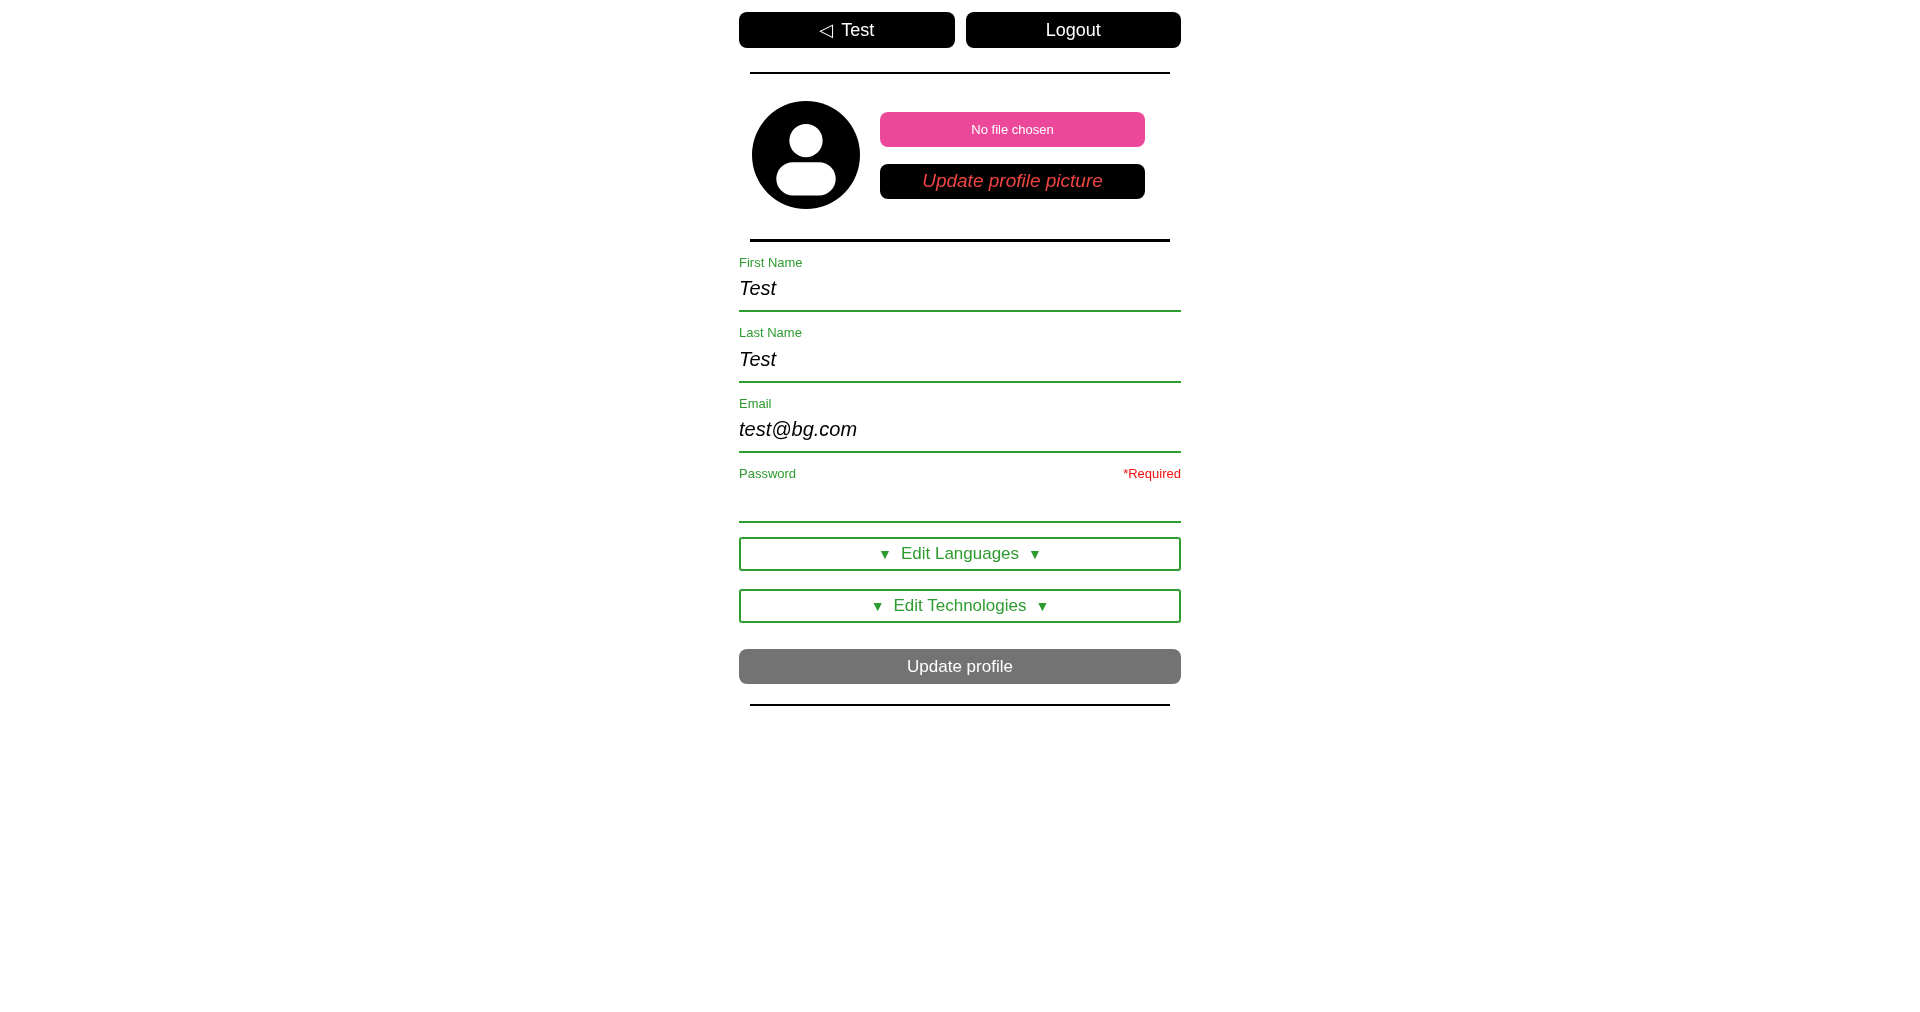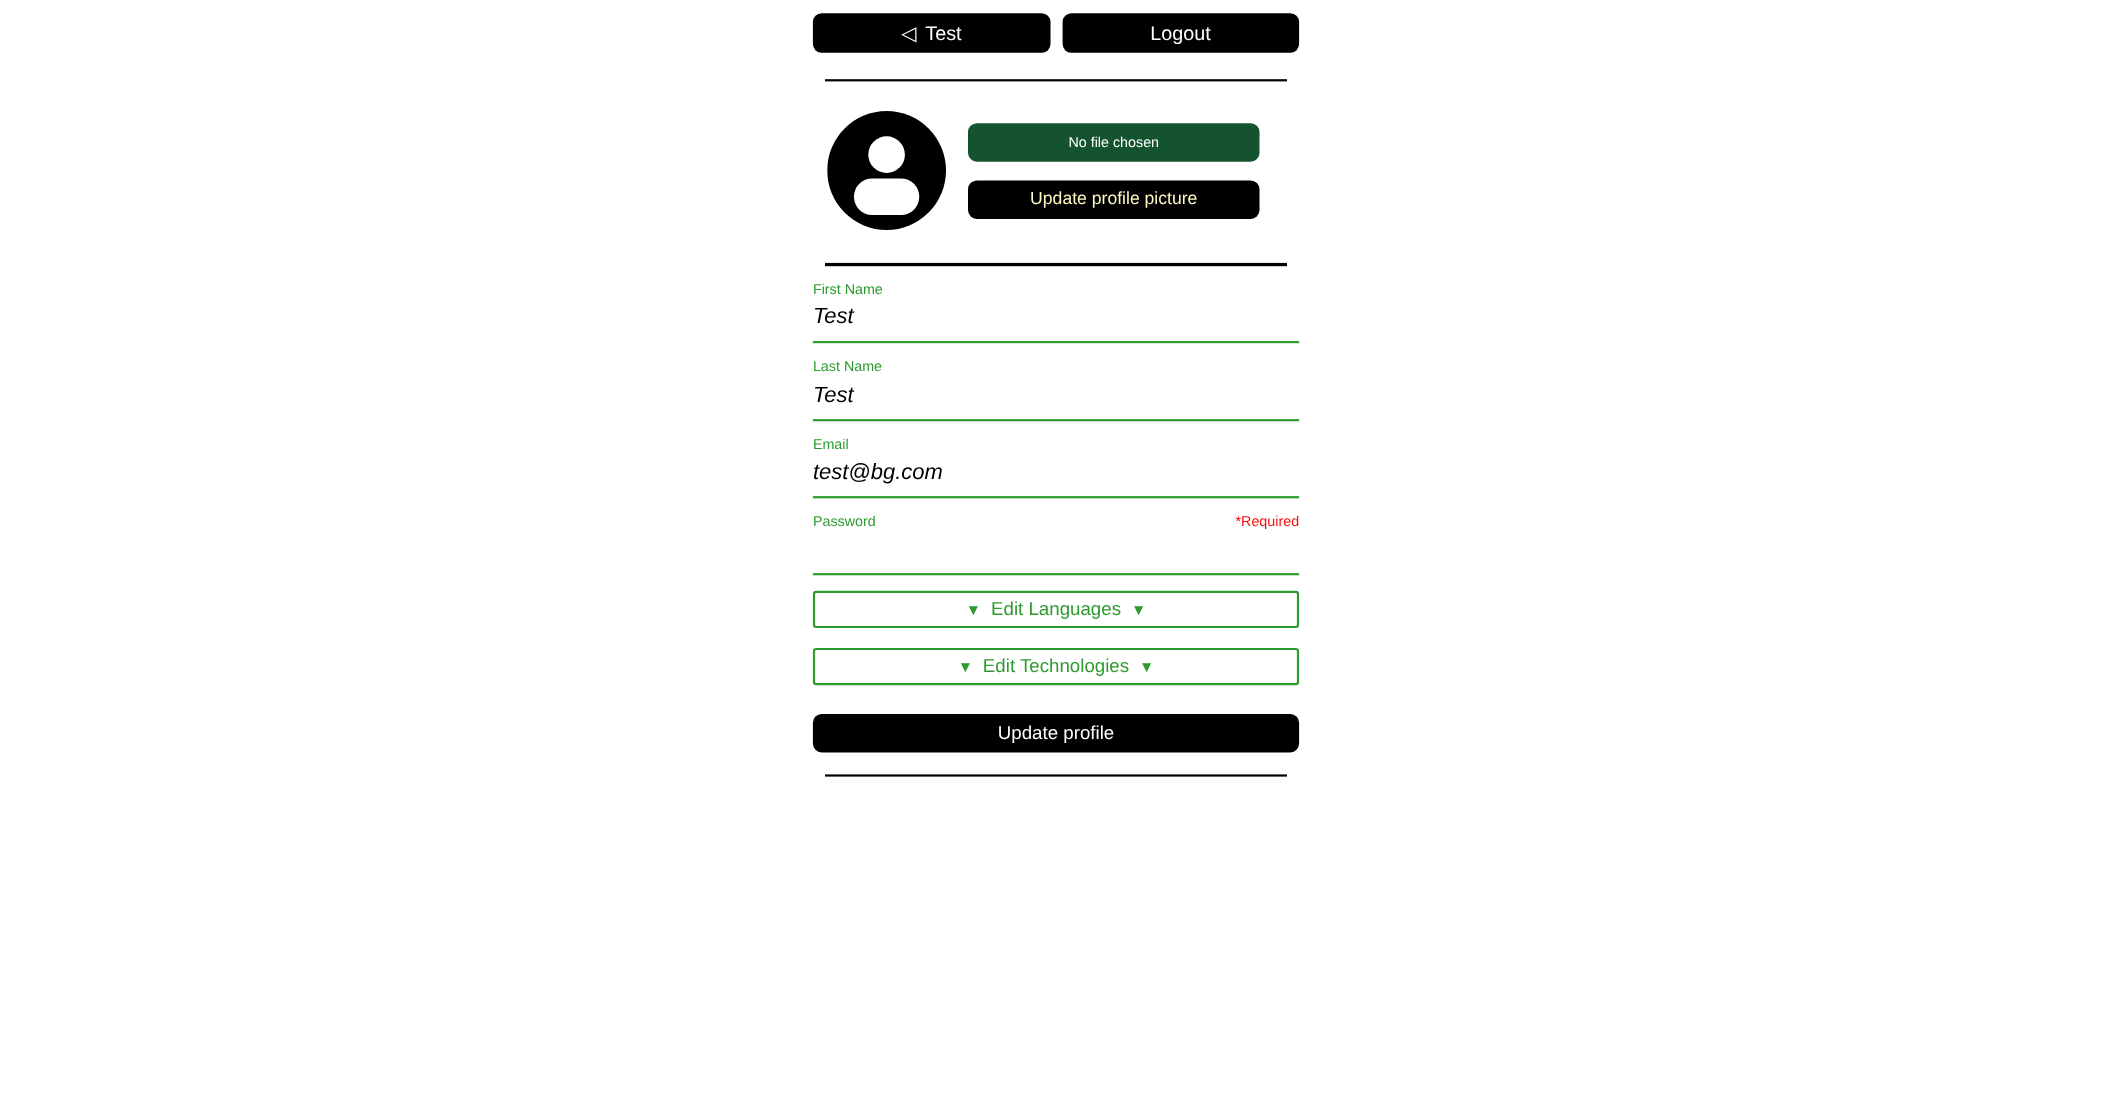--- a/index.html
+++ b/index.html
@@ -52,37 +52,38 @@
   }
   .picture-actions {
     width: 265px;
     margin-left: 20px;
     display: flex;
     flex-direction: column;
     gap: 17px;
   }
   .file-btn {
     height: 35px;
-    background: #14532d;
+    background: #ec4899;
     color: #fff;
     border: none;
     border-radius: 8px;
     font-family: "Liberation Sans", sans-serif;
     font-size: 13px;
     cursor: pointer;
   }
   .picture-update-btn {
     height: 35px;
     background: #000;
-    color: #fef9c3;
-    border: none;
-    border-radius: 8px;
-    font-family: "Liberation Sans", sans-serif;
-    font-size: 16px;
-    cursor: pointer;
+    color: #ef4444;
+    border: none;
+    border-radius: 8px;
+    font-family: "Liberation Sans", sans-serif;
+    font-size: 19px;
+    cursor: pointer;
+    font-style: italic;
   }
   
   .form { margin-top: 14px; }
   .field { margin-bottom: 14px; }
   .label-row {
     display: flex;
     justify-content: space-between;
     align-items: flex-end;
     font-size: 13px;
     line-height: 1.1;
@@ -118,21 +119,21 @@
     justify-content: center;
     gap: 9px;
     cursor: pointer;
   }
   .outline-btn + .outline-btn { margin-top: 18px; }
   .outline-btn .tri { font-size: 14px; }
   
   .wide-black-btn {
     width: 100%;
     height: 35px;
-    background: #000000;
+    background: #737373;
     color: #fff;
     border: none;
     border-radius: 8px;
     font-family: "Liberation Sans", sans-serif;
     font-size: 17px;
     cursor: pointer;
   }
   .update-profile-btn { margin-top: 26px; }
 </style>
 </head>

